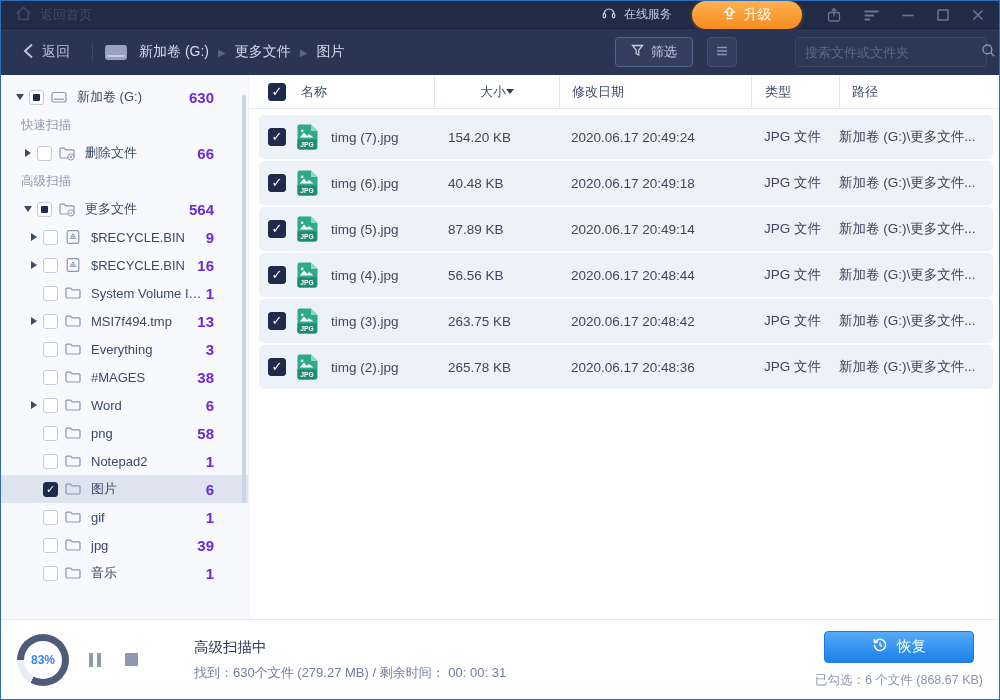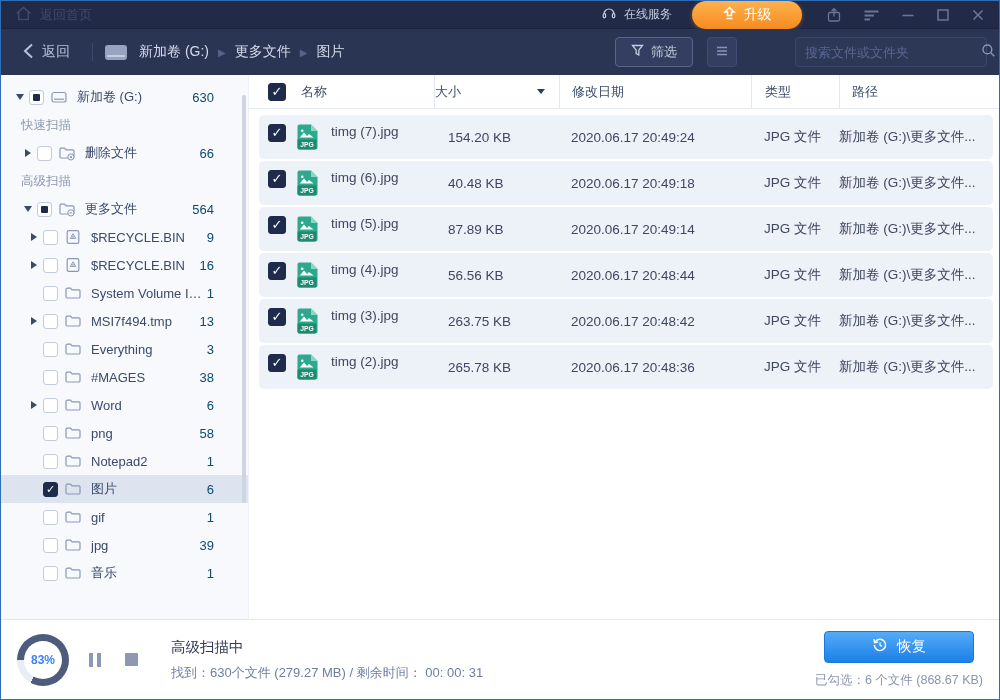--- a/index.html
+++ b/index.html
@@ -29,65 +29,65 @@
   .view-btn { width:30px; height:30px; border:1px solid #414d74; border-radius:4px; background:#333e61; display:flex; align-items:center; justify-content:center; cursor:pointer; }
   .searchbox { width:192px; height:30px; background:#2d3857; border:1px solid #3b4769; border-radius:4px; display:flex; align-items:center; padding:0 9px;margin-left:44px; }
   .searchbox input { flex:1; background:transparent; border:none; outline:none; color:#aab3cc; font-size:13px; font-family:inherit; }
   .searchbox input::placeholder { color:#5a6690; }
 
   
   .body { flex:1 1 auto; display:flex; min-height:0; }
   .sidebar { width:248px; flex:0 0 auto; background:#f7f9fd; padding-top:8px; position:relative; overflow:hidden; border-right:1px solid #eef1f7; }
   .sb-scroll { position:absolute; right:2px; top:20px; width:4px; height:408px; background:#cdd4e2; border-radius:2px; }
   .tnode { height:28px; display:flex; align-items:center; font-size:13px; color:#3a4a68; padding-right:34px; cursor:pointer; }
-  .tnode .count { margin-left:auto; color:#0c4a6e; font-size:13px; }
+  .tnode .count { margin-left:auto; color:#6d28d9; font-size:15px;font-weight:bold; }
   .tnode.lvl0 { padding-left:12px; }
   .tnode.lvl1 { padding-left:20px; }
   .tnode.lvl2 { padding-left:26px; }
   .tnode.selected { background:#dde4f0; }
   .tsection { height:28px; display:flex; align-items:center; padding-left:20px; font-size:12.5px; color:#8d97ae; }
   .arrowbox { width:14px; flex:0 0 14px; display:flex; align-items:center; justify-content:center; }
   .tri-down { width:0; height:0; border-left:4.5px solid transparent; border-right:4.5px solid transparent; border-top:6px solid #3c4a66; }
   .tri-right { width:0; height:0; border-top:4.5px solid transparent; border-bottom:4.5px solid transparent; border-left:6px solid #3c4a66; }
   .cb { width:15px; height:15px; flex:0 0 15px; border:1px solid #c3cbdc; border-radius:3px; background:#fff; margin:0 6px 0 2px; position:relative; cursor:pointer; }
   .cb.partial::after { content:""; position:absolute; left:3px; top:3px; right:3px; bottom:3px; background:#1f2b4b; border-radius:1px; }
   .cb.on { background:#1f2b4b; border-color:#1f2b4b; }
   .cb.on::after { content:"✓"; position:absolute; left:0; right:0; top:-1px; bottom:0; color:#fff; font-size:11px; line-height:15px; text-align:center; font-weight:bold; }
   .ticon { width:20px; flex:0 0 20px; margin-right:7px; color:#8a97b5; display:flex; align-items:center; }
   .tlabel { white-space:nowrap; overflow:hidden; text-overflow:ellipsis; }
 
   
   .main { flex:1 1 auto; background:#fff; min-width:0; display:flex; flex-direction:column; }
   .thead { height:34px; flex:0 0 auto; display:flex; align-items:stretch; border-bottom:1px solid #e3e8f2; font-size:13px; color:#3c4c6e; }
   .thead > div { display:flex; align-items:center; }
   .hc-name { width:185px; padding-left:19px; gap:15px; }
-  .hc-size { width:125px; padding-right:14px; border-left:1px solid #e3e8f2; justify-content:space-between; cursor:pointer; }
+  .hc-size { width:125px; padding-left:14px; padding-right:14px; border-left:1px solid #e3e8f2; justify-content:center; cursor:pointer; }
   .hc-date { width:192px; padding-left:12px; border-left:1px solid #e3e8f2; }
   .hc-type { width:88px; padding-left:13px; border-left:1px solid #e3e8f2; }
   .hc-path { flex:1; padding-left:12px; border-left:1px solid #e3e8f2; }
   .cb.big { width:18px; height:18px; flex:0 0 18px; margin:0; }
   .cb.big.on::after { font-size:13px; line-height:18px; }
   .sort-tri { width:0; height:0; border-left:4.5px solid transparent; border-right:4.5px solid transparent; border-top:5.5px solid #2e3d5c; }
   .rows { padding-top:6px; }
   .frow { height:44px; margin:0 6px 2px 10px; background:#edf1f8; border-radius:5px; display:flex; align-items:center; font-size:13.5px; color:#3f4760; cursor:pointer; }
-  .cell-name { width:175px; flex:0 0 175px; padding-left:9px; display:flex; overflow:hidden; }
+  .cell-name { width:175px; flex:0 0 175px; padding-left:9px; display:flex; align-items:center; overflow:hidden; }
   .cell-name .ficon { margin-left:10px; flex:0 0 22px; display:flex; }
   .cell-name .fname { margin-left:13px; white-space:nowrap; }
   .cell-size { width:125px; flex:0 0 125px; padding-left:14px; }
   .cell-date { width:192px; flex:0 0 192px; padding-left:12px; }
   .cell-type { width:88px; flex:0 0 88px; padding-left:13px; }
   .cell-path { flex:1; min-width:0; white-space:nowrap; overflow:hidden; text-overflow:ellipsis; padding-right:4px; }
 
   
   .statusbar { height:80px; flex:0 0 auto; background:#fff; border-top:1px solid #e4e7ee; display:flex; align-items:center; padding:0 16px; }
   .ring { width:52px; height:52px; border-radius:50%; background:conic-gradient(from -90deg,#4d5b7c 0 83%,#e8ecf4 0); display:flex; align-items:center; justify-content:center; flex:0 0 52px; }
   .ring-inner { width:38px; height:38px; border-radius:50%; background:#fff; display:flex; align-items:center; justify-content:center; font-size:12px; font-weight:bold; color:#3b82f6; }
   .pause-ic { margin-left:20px; width:12px; height:14px; border-left:4px solid #8d98b2; border-right:4px solid #8d98b2; cursor:pointer; }
   .stop-ic { margin-left:24px; width:13px; height:13px; background:#8d98b2; border-radius:1px; cursor:pointer; }
-  .scan-info { margin-left:33px; }
+  .scan-info { margin-left:56px; }
   .scan-title { font-size:14.5px; color:#323c55; margin-bottom:7px; }
   .scan-stats { font-size:13px; color:#6f7da5; }
   .sb-right { margin-left:auto; display:flex; flex-direction:column; align-items:center; }
   .recover-btn { width:150px; height:32px; border-radius:4px; background:linear-gradient(180deg,#55abf8,#1c80e9); border:1px solid #1a78dd; color:#fff; font-size:14.5px; display:flex; align-items:center; justify-content:center; gap:9px; cursor:pointer; }
   .selected-summary { margin-top:9px; font-size:12.5px; color:#8a94ad; }
 </style>
 </head>
 <body>
 
 <div class="window">

